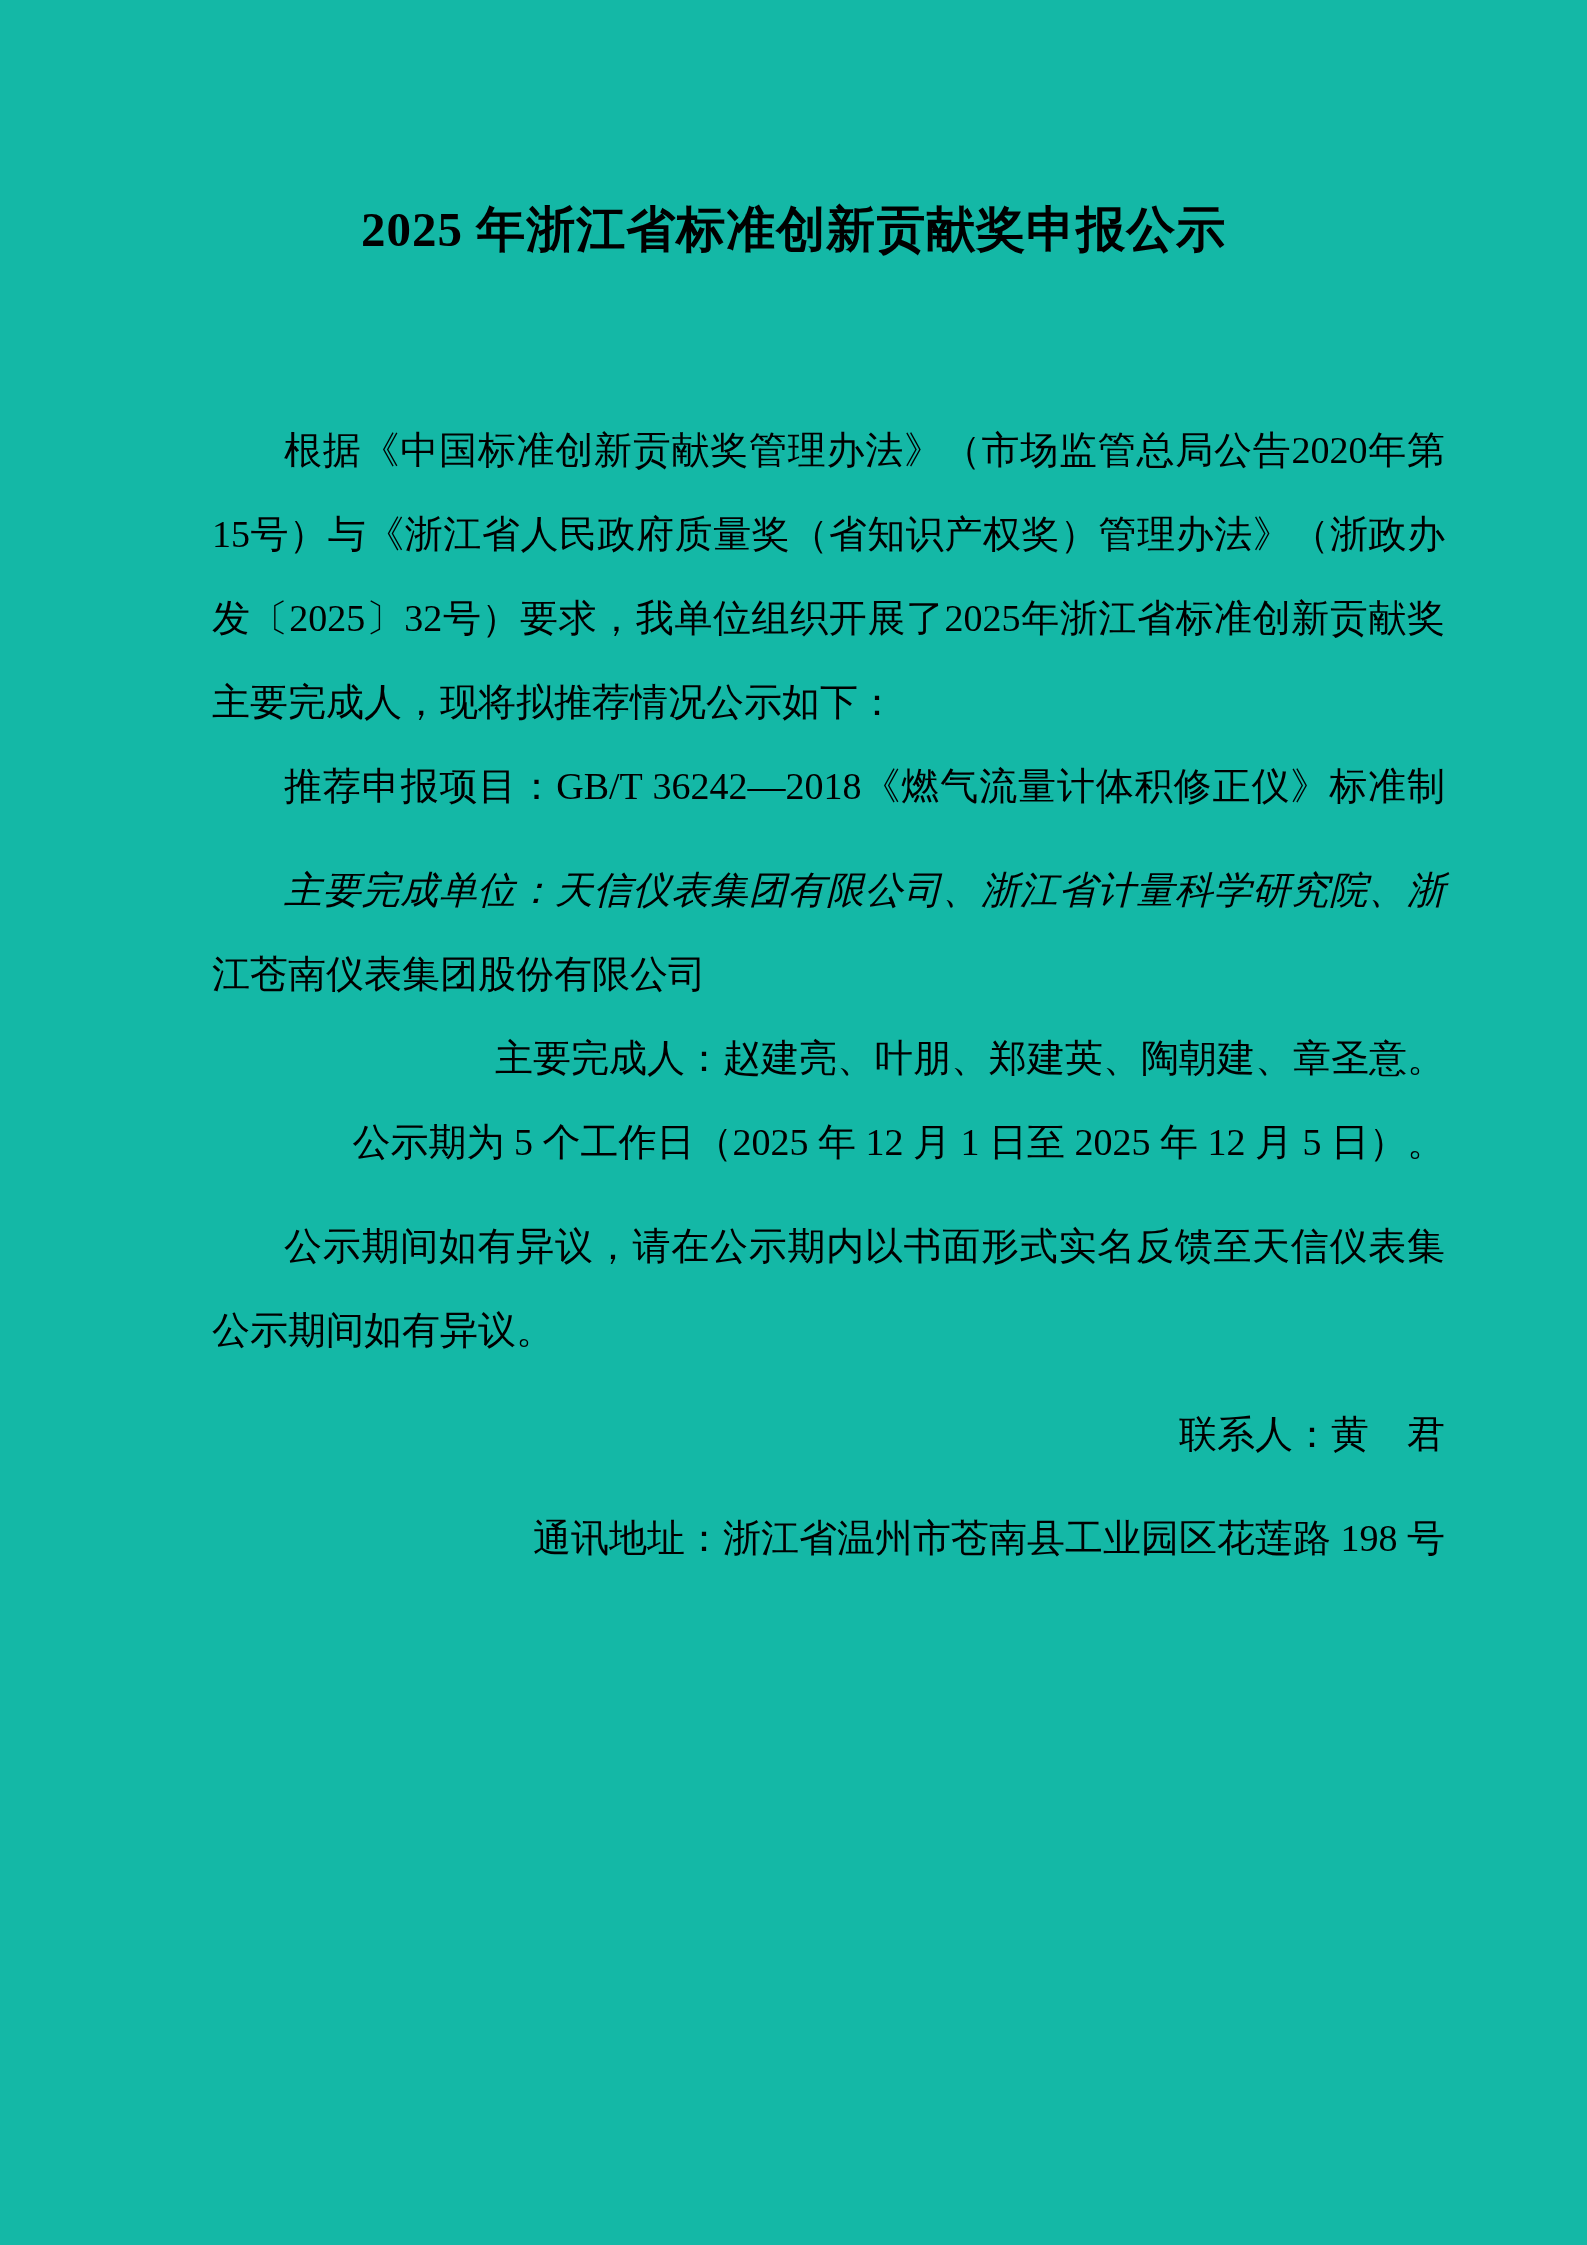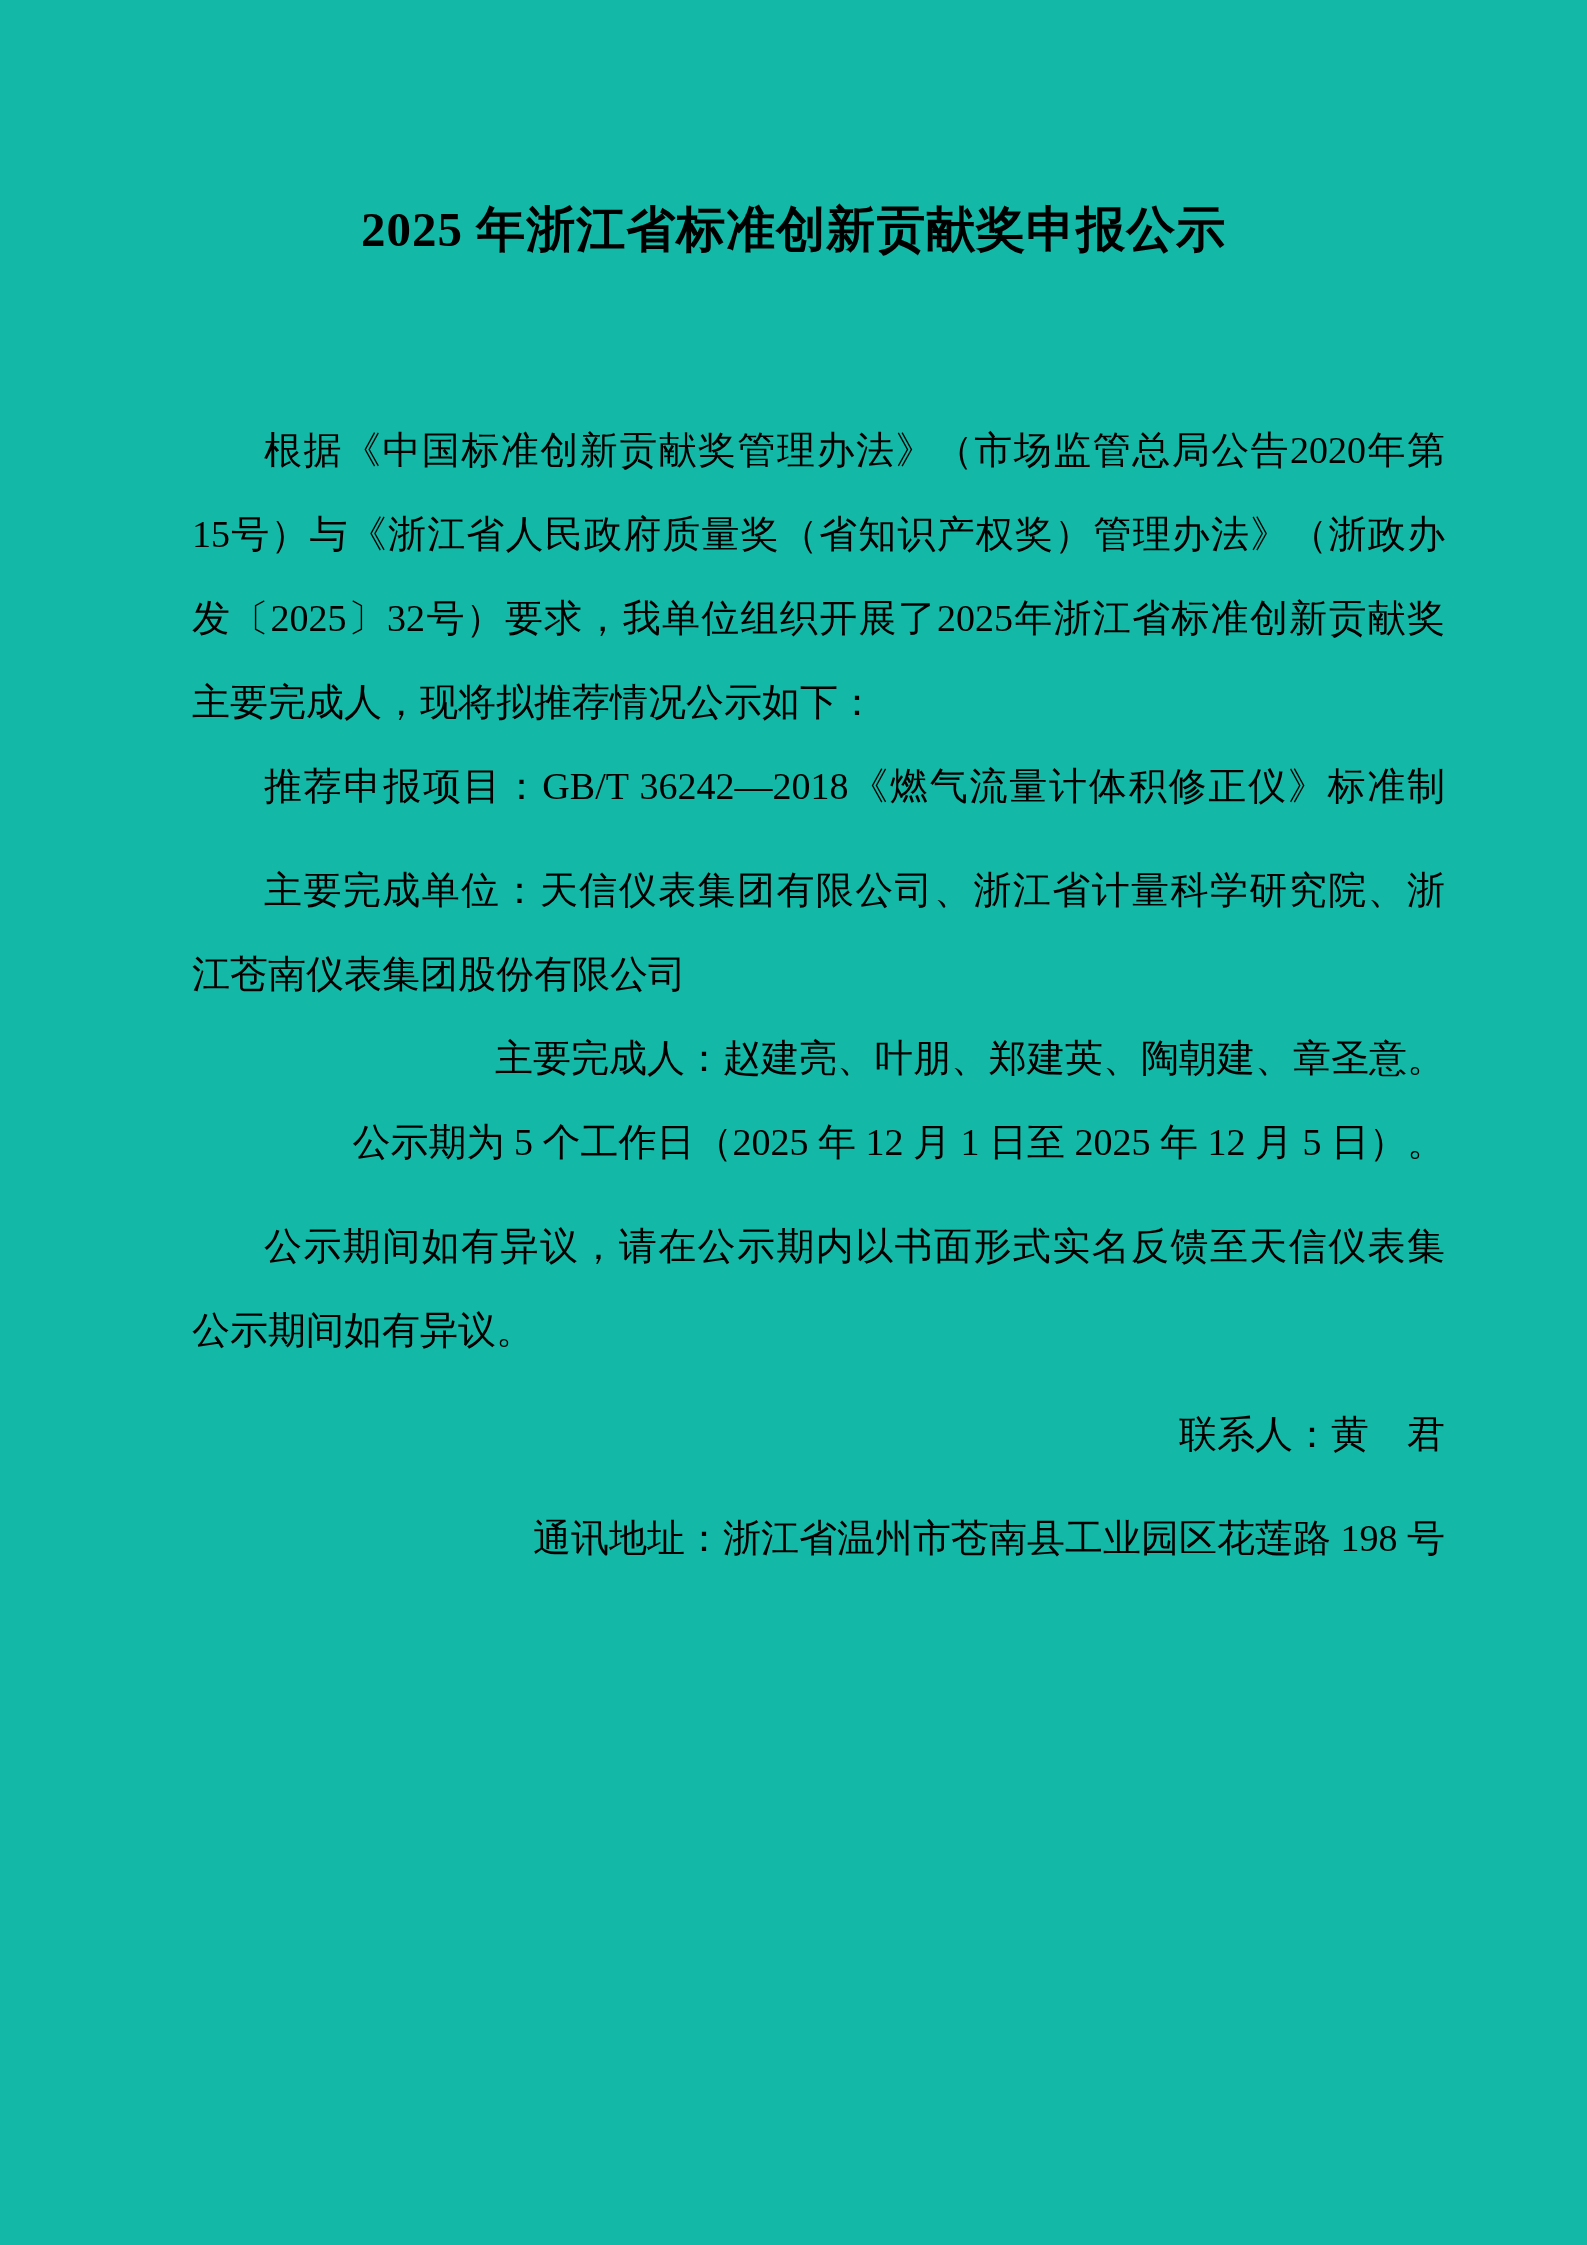--- a/index.html
+++ b/index.html
@@ -31,20 +31,21 @@
   }
   .para {
     margin: 0;
   }
   .para.spaced {
     margin-top: 20px;
   }
   .line {
     line-height: 84px;
     text-align: left;
+    margin-left: 20px;
   }
   
   .line.fill {
     text-align: justify;
     text-align-last: justify;
   }
   
   .line.indent {
     text-indent: 72px;
     text-align: right;
@@ -64,21 +65,21 @@
       <span class="line fill" style="display: block;">15号）与《浙江省人民政府质量奖（省知识产权奖）管理办法》（浙政办</span>
       <span class="line fill" style="display: block;">发〔2025〕32号）要求，我单位组织开展了2025年浙江省标准创新贡献奖</span>
       <span class="line" style="display: block;">主要完成人，现将拟推荐情况公示如下：</span>
     </p>
 
     <p class="para">
       <span class="line fill indent" style="display: block;">推荐申报项目：GB/T 36242—2018《燃气流量计体积修正仪》标准制</span>
     </p>
 
     <p class="para spaced">
-      <span class="line fill indent" style="display: block;">主要完成单位：天信仪表集团有限公司、浙江省计量科学研究院、浙</span>
+      <span class="line fill indent" style="display: block; font-style: italic;">主要完成单位：天信仪表集团有限公司、浙江省计量科学研究院、浙</span>
       <span class="line" style="display: block;">江苍南仪表集团股份有限公司</span>
     </p>
 
     <p class="para">
       <span class="line indent" style="display: block;">主要完成人：赵建亮、叶朋、郑建英、陶朝建、章圣意。</span>
     </p>
 
     <p class="para">
       <span class="line indent" style="display: block;">公示期为 5 个工作日（2025 年 12 月 1 日至 2025 年 12 月 5 日）。</span>
     </p>

